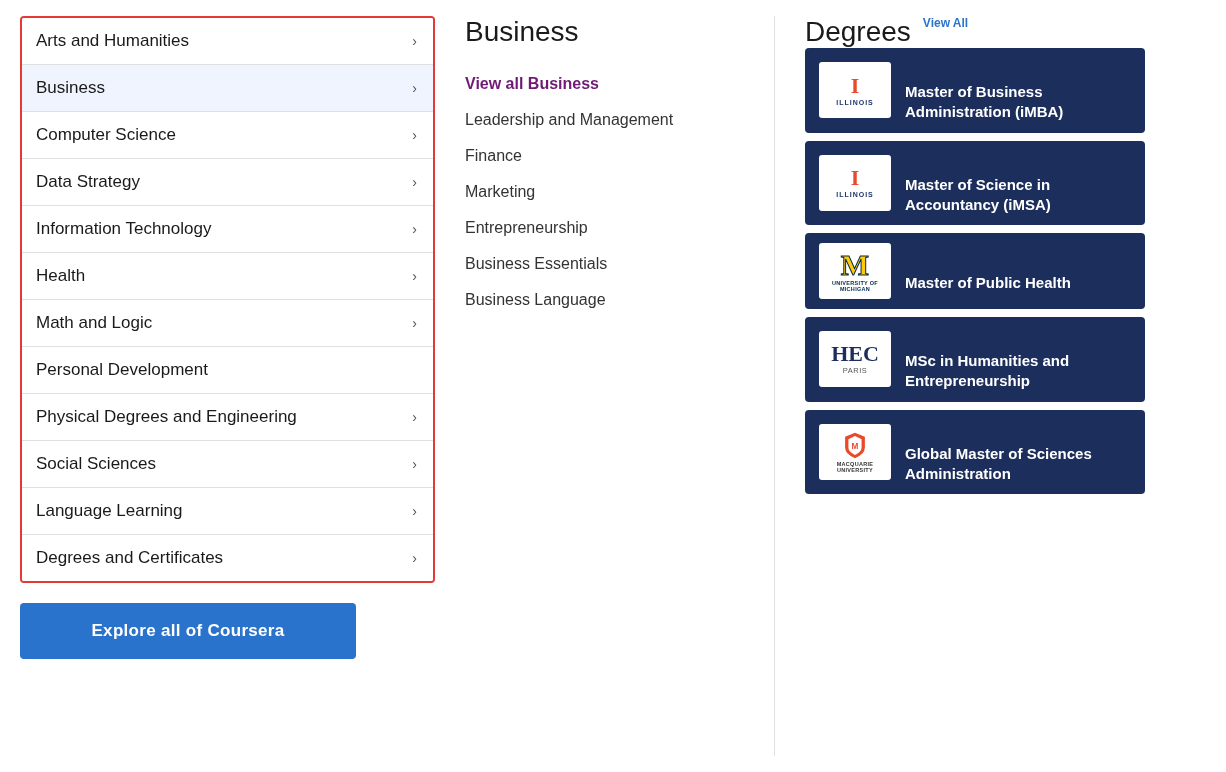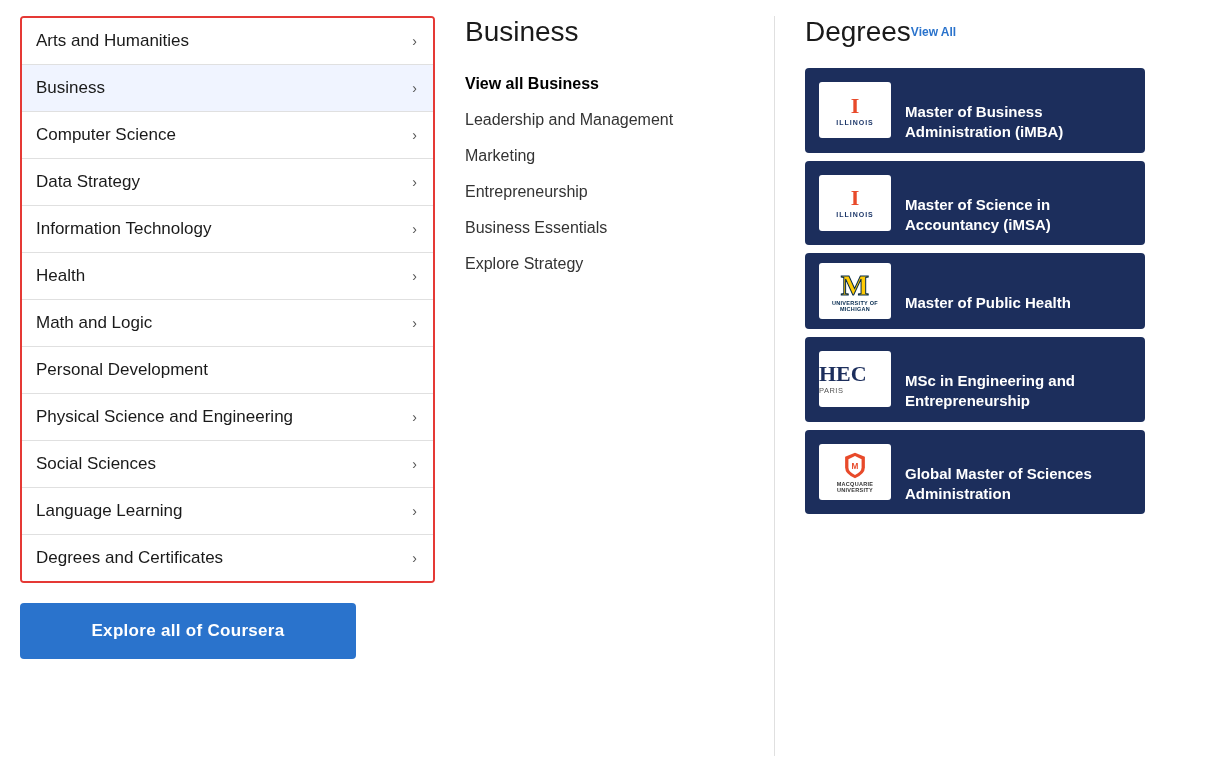--- a/index.html
+++ b/index.html
@@ -100,33 +100,34 @@
     .mid-col ul li {
       padding: 9px 0;
       font-size: 16px;
       color: #333;
       cursor: pointer;
     }
 
     .mid-col ul li.bold-item {
       font-weight: 700;
       font-size: 16px;
-      color: #000000;
+      color: #701a75;
     }
 
     
     .right-col {
       flex: 1;
       padding-left: 30px;
     }
 
     .right-header {
       display: flex;
-      align-items: center;
-      margin-bottom: 20px;
+      align-items: flex-start;
+      gap: 12px;
+      margin-bottom: 0;
     }
 
     .right-header h2 {
       font-size: 28px;
       font-weight: 400;
       color: #1a1a1a;
     }
 
     .view-all-link {
       font-size: 12px;
@@ -226,21 +227,21 @@
       color: #00274C;
       font-weight: 700;
       text-align: center;
       text-transform: uppercase;
       letter-spacing: 0.3px;
     }
 
     .logo-hec {
       display: flex;
       flex-direction: column;
-      align-items: flex-start;
+      align-items: center;
       justify-content: center;
       width: 100%;
       height: 100%;
       background: #fff;
     }
 
     .logo-hec .hec-text {
       font-size: 22px;
       font-weight: 700;
       color: #1c2e5c;
@@ -312,21 +313,21 @@
           <span class="chevron">›</span>
         </li>
         <li>
           <span>Math and Logic</span>
           <span class="chevron">›</span>
         </li>
         <li>
           <span>Personal Development</span>
         </li>
         <li>
-          <span>Physical Science and Engineering</span>
+          <span>Physical Degrees and Engineering</span>
           <span class="chevron">›</span>
         </li>
         <li>
           <span>Social Sciences</span>
           <span class="chevron">›</span>
         </li>
         <li>
           <span>Language Learning</span>
           <span class="chevron">›</span>
         </li>
@@ -336,24 +337,25 @@
         </li>
       </ul>
     <button class="explore-btn">Explore all of Coursera</button>
   </div>
 
   <div class="mid-col">
     <h2>Business</h2>
     <ul id="mid-list">
         <li class="bold-item">View all Business</li>
         <li>Leadership and Management</li>
+        <li>Finance</li>
         <li>Marketing</li>
         <li>Entrepreneurship</li>
         <li>Business Essentials</li>
-        <li>Explore Strategy</li>
+        <li>Business Language</li>
       </ul>
   </div>
 
   <div class="right-col">
     <div class="right-header">
       <h2>Degrees</h2>
       <a class="view-all-link">View All</a>
     </div>
     <div class="degree-cards" id="cards-list">
         <div class="degree-card">
@@ -383,21 +385,21 @@
           </div>
           <span class="card-title">Master of Public Health</span>
         </div>
         <div class="degree-card">
           <div class="card-logo">
       <div class="logo-hec">
         <span class="hec-text">HEC</span>
         <span class="hec-sub">PARIS</span>
       </div>
           </div>
-          <span class="card-title">MSc in Engineering and Entrepreneurship</span>
+          <span class="card-title">MSc in Humanities and Entrepreneurship</span>
         </div>
         <div class="degree-card">
           <div class="card-logo">
       <div class="logo-macquarie">
         <svg class="mq-shield" viewBox="0 0 28 34" xmlns="http://www.w3.org/2000/svg">
           <path d="M14 2 L26 7 L26 20 Q26 28 14 33 Q2 28 2 20 L2 7 Z" fill="#e84a2a"></path>
           <path d="M14 6 L22 10 L22 20 Q22 25 14 29 Q6 25 6 20 L6 10 Z" fill="#fff"></path>
           <text x="14" y="22" text-anchor="middle" font-size="10" font-weight="bold" fill="#e84a2a">M</text>
         </svg>
         <span class="mq-text">Macquarie<br>University</span>

